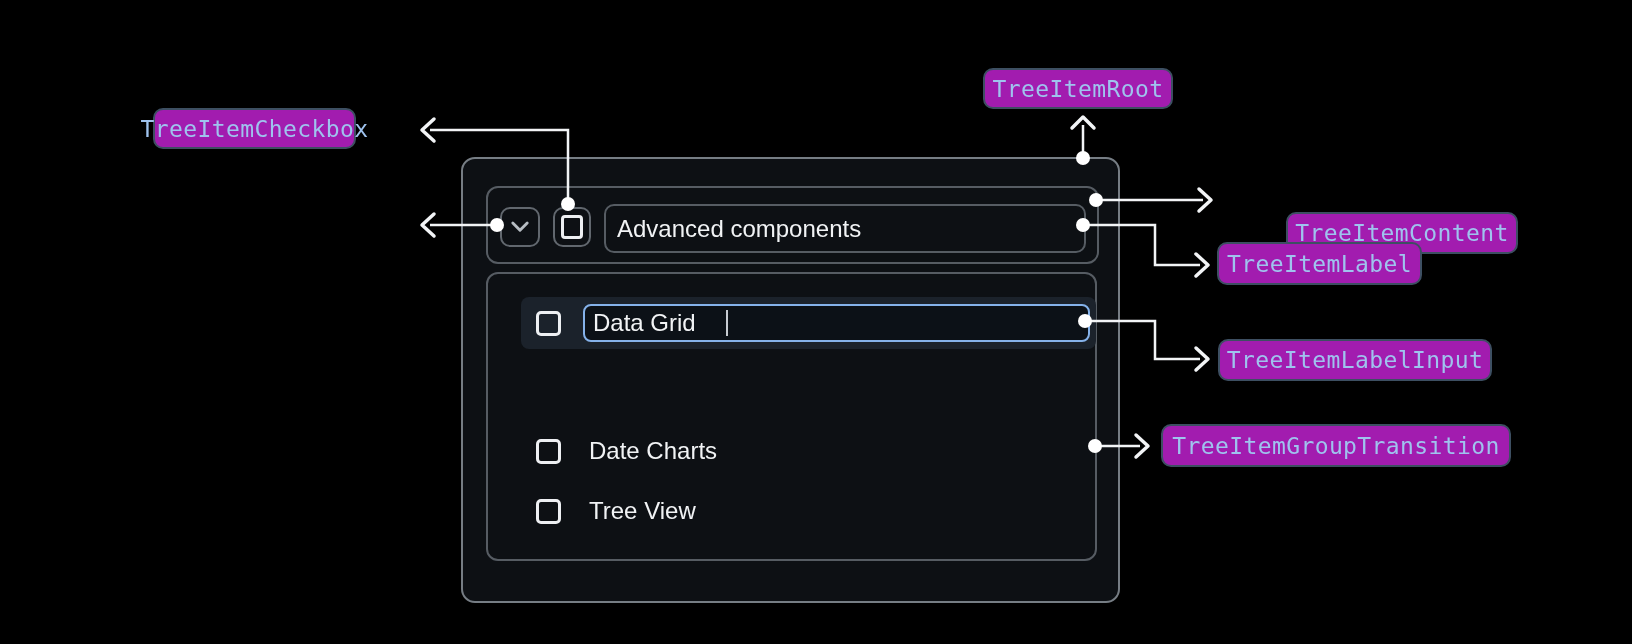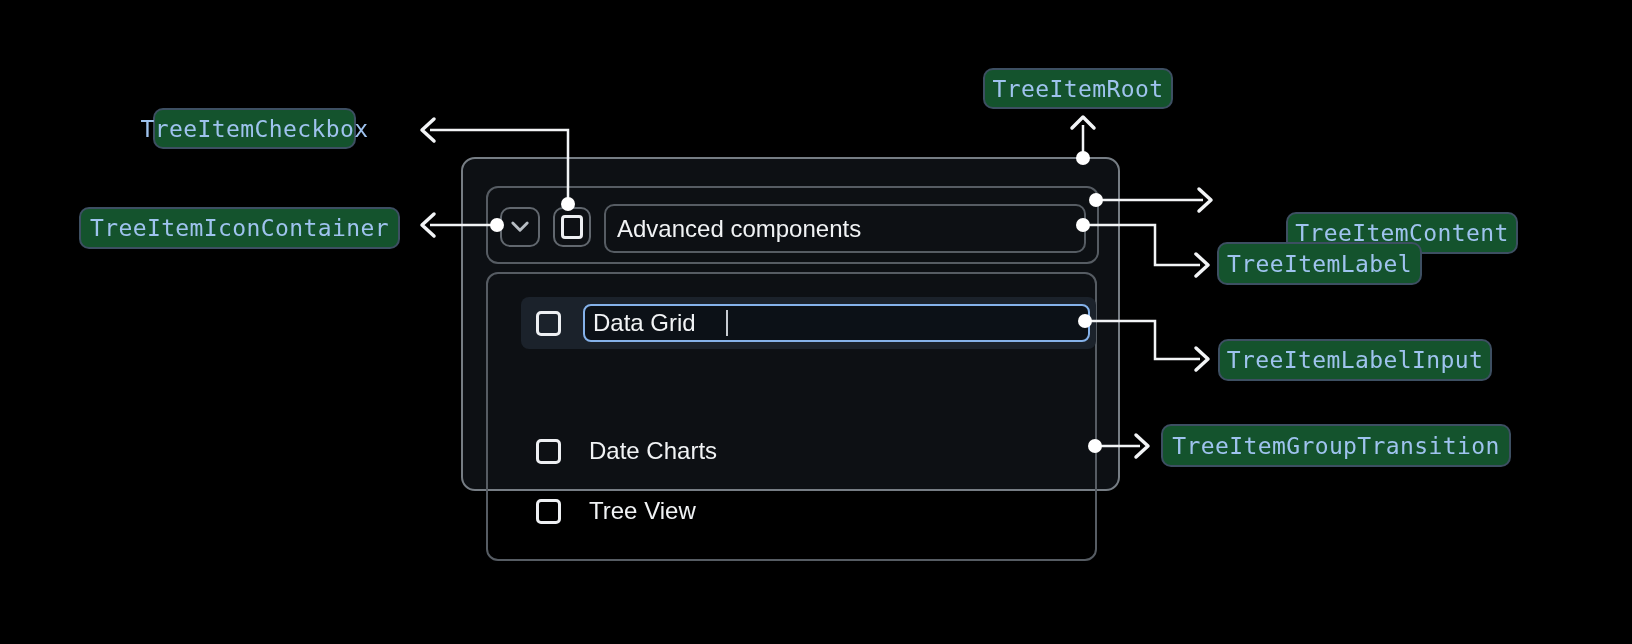--- a/index.html
+++ b/index.html
@@ -2,39 +2,39 @@
 <html><head>
 <meta charset="utf-8">
 <style>
   html,body{margin:0;padding:0;background:#000;}
   *{box-sizing:border-box;}
   .stage{position:relative;width:1632px;height:644px;background:#000;overflow:hidden;
          font-family:"Liberation Sans",sans-serif;}
 
   
   .badge{position:absolute;display:flex;align-items:center;justify-content:center;
-         background:#14532d;border:2px solid #3d4f62;border-radius:10px;
+         background:#a21caf;border:2px solid #3d4f62;border-radius:10px;
          color:#9fc3ee;font-family:"DejaVu Sans Mono",monospace;font-size:23px;
          letter-spacing:0.4px;white-space:nowrap;z-index:30;}
   .b-checkbox{left:153px;top:108px;width:203px;height:41px;}
   .b-iconcontainer{left:79px;top:207px;width:321px;height:42px;}
   .b-root{left:983px;top:68px;width:190px;height:41px;}
   .b-content{left:1286px;top:179px;width:232px;height:42px;margin-top:33px;}
   .b-label{left:1217px;top:242px;width:205px;height:43px;}
   .b-labelinput{left:1218px;top:339px;width:274px;height:42px;}
   .b-grouptransition{left:1161px;top:424px;width:350px;height:43px;}
 
   
   .connectors{position:absolute;left:0;top:0;width:1632px;height:644px;z-index:20;pointer-events:none;}
   .connectors path.line{fill:none;stroke:#f2f4f6;stroke-width:2.5;}
   .connectors path.head{fill:none;stroke:#f2f4f6;stroke-width:3.5;stroke-linecap:round;stroke-linejoin:round;}
   .connectors circle{fill:#fff;stroke:none;}
 
   
-  .panel{position:absolute;left:461px;top:157px;width:659px;height:334px;
+  .panel{position:absolute;left:461px;top:157px;width:659px;height:446px;
          background:#0d1014;border:2px solid #767d84;border-radius:14px;z-index:10;}
   .content-row{position:absolute;left:23px;top:27px;width:613px;height:78px;
          border:2px solid #565c63;border-radius:12px;display:block;}
   .icon-btn{position:absolute;border:2px solid #61676e;border-radius:10px;
          display:flex;align-items:center;justify-content:center;background:transparent;}
   .chevron-btn{left:12px;top:19px;width:40px;height:40px;}
   .checkbox-btn{left:65px;top:19px;width:38px;height:40px;}
   .cbx-glyph{width:22px;height:24px;border:3px solid #edeff2;border-radius:4px;}
   .label-box{position:absolute;left:116px;top:16px;width:482px;height:49px;
          border:2px solid #565c63;border-radius:10px;display:flex;align-items:center;
@@ -89,21 +89,20 @@
       <circle cx="1085" cy="321" r="7"></circle>
     </g>
     <g>
       <path class="line" d="M 1095 446 H 1140"></path>
       <path class="head" d="M 1136 435 L 1148 446 L 1136 457"></path>
       <circle cx="1095" cy="446" r="7"></circle>
     </g>
   </svg>
 
   <div class="badge b-checkbox">TreeItemCheckbox</div>
-  <div class="badge b-iconcontainer">TreeItemIconContainer</div>
   <div class="badge b-root">TreeItemRoot</div>
   <div class="badge b-content">TreeItemContent</div>
   <div class="badge b-label">TreeItemLabel</div>
   <div class="badge b-labelinput">TreeItemLabelInput</div>
   <div class="badge b-grouptransition">TreeItemGroupTransition</div>
 
   <div class="panel">
 
     <div class="content-row">
       <div class="icon-btn chevron-btn">

